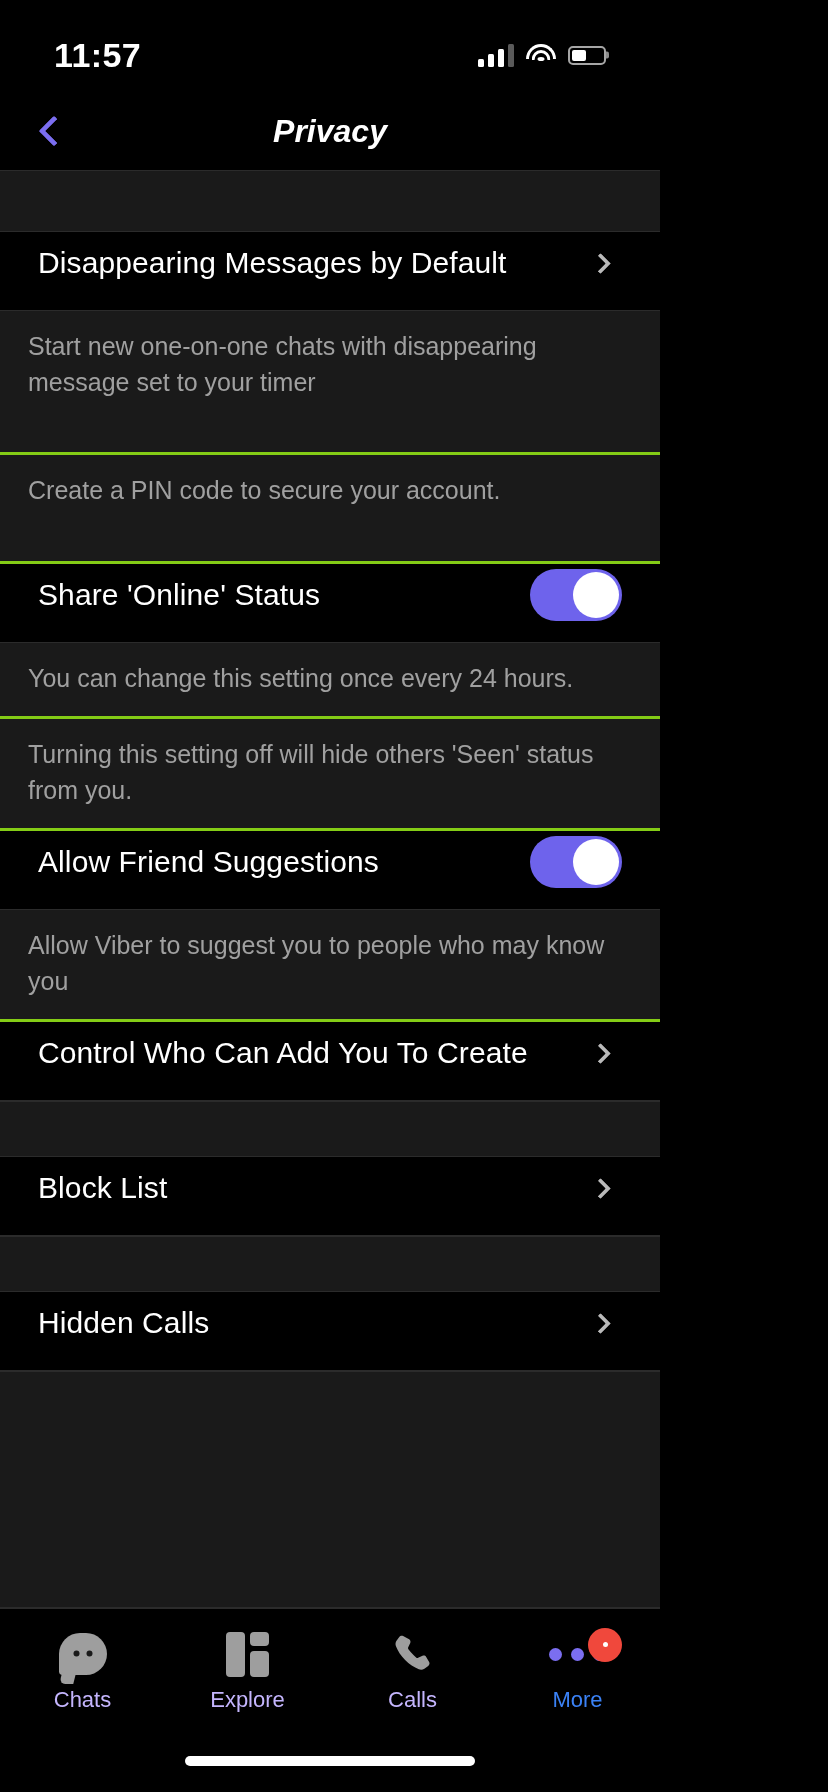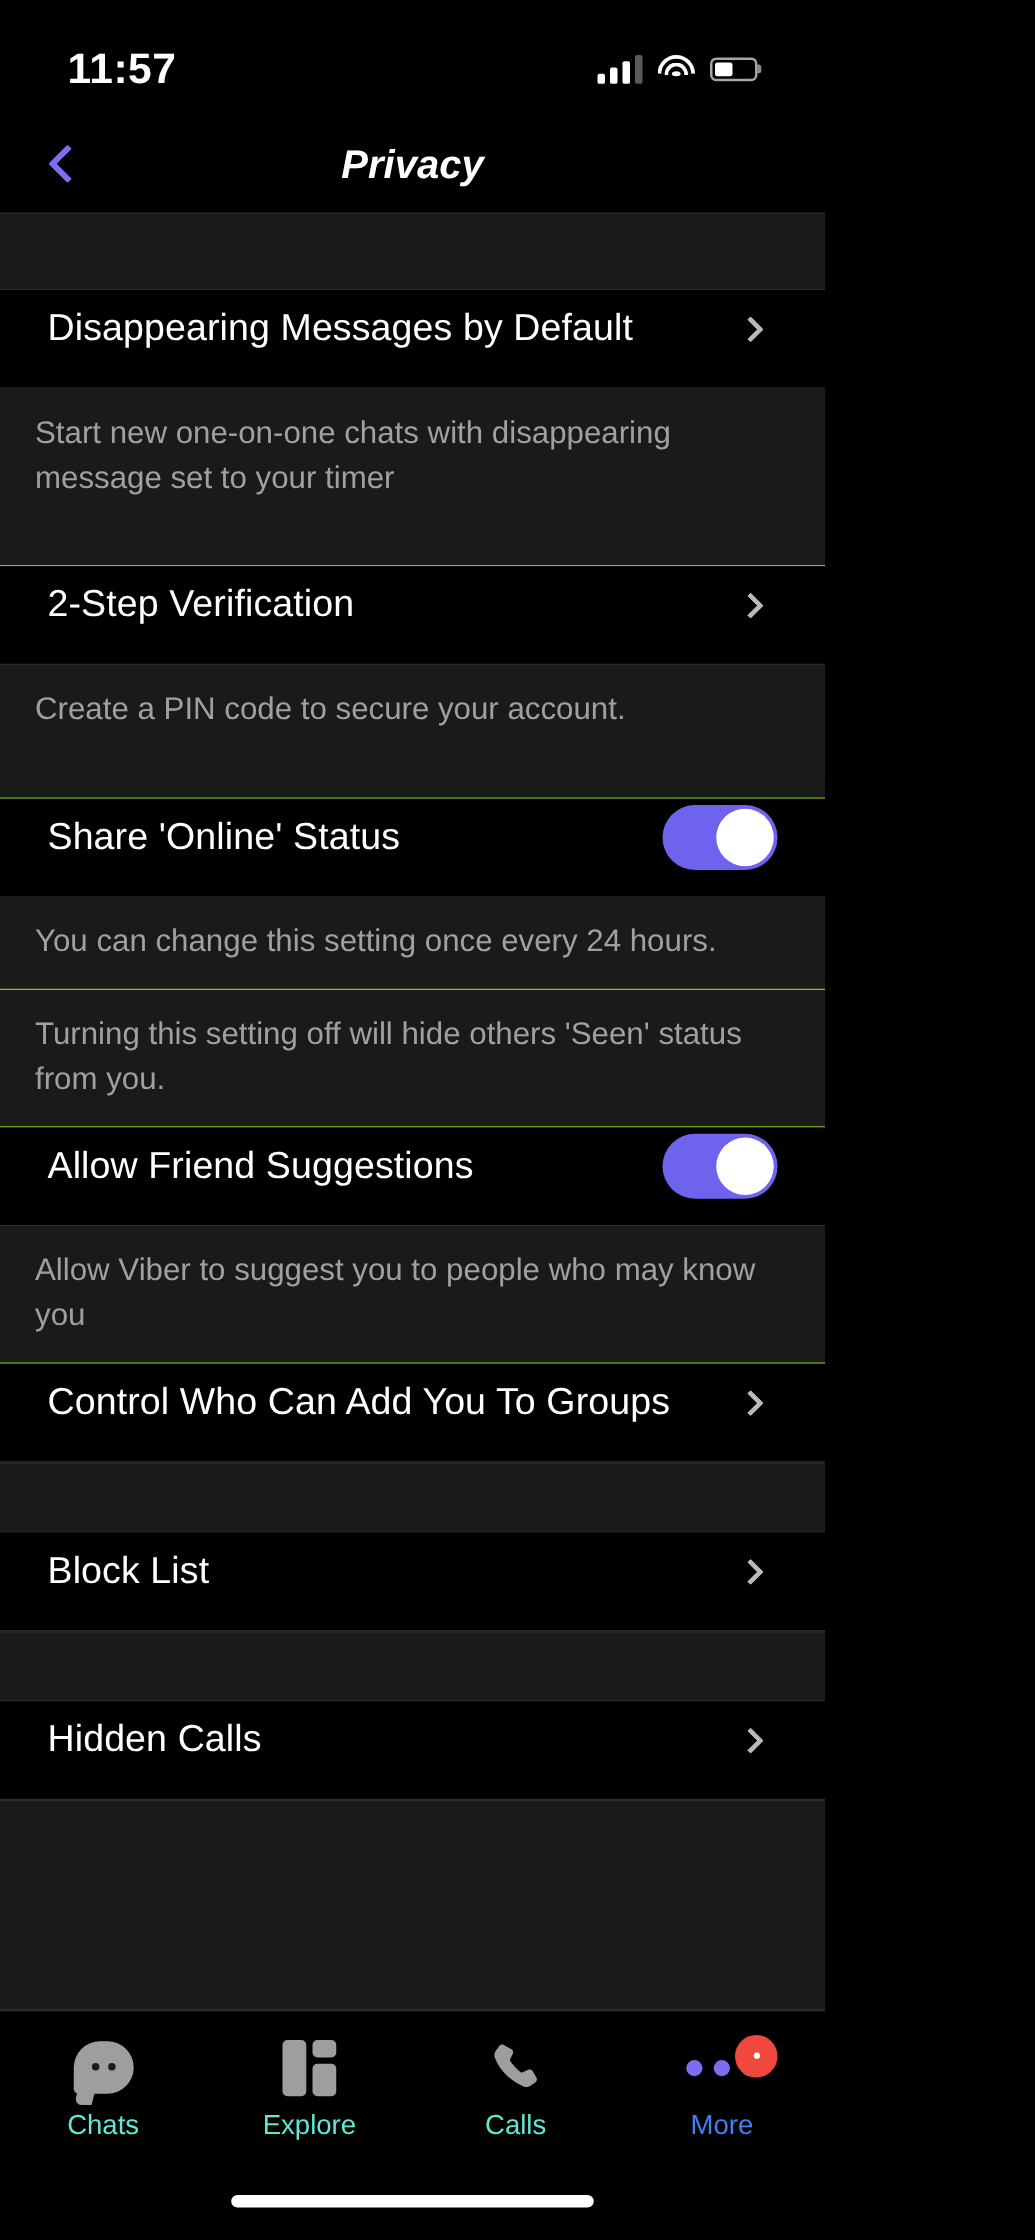--- a/index.html
+++ b/index.html
@@ -63,31 +63,31 @@
 
   .chev { width:15px; height:15px; border-top:4px solid #b9b9b9; border-right:4px solid #b9b9b9;
           transform:rotate(45deg); margin-right:14px; border-radius:1.5px; }
 
   .toggle { width:92px; height:52px; border-radius:26px; background:#6E63EC; position:relative; flex:0 0 auto; cursor:pointer; }
   .toggle .knob { position:absolute; top:3px; right:3px; width:46px; height:46px; border-radius:50%; background:#fff; }
 
   .desc {
     background:#1A1A1A; color:#a0a0a0; font-size:25px; line-height:1.42;
     padding:18px 40px 20px 28px;
-    border-bottom:1px solid #84cc16;
+    border-bottom:3px solid #84cc16;
   }
   .desc.tall { padding-bottom:52px; }
 
   
   .tabbar {
     flex:0 0 auto; height:142px; background:#000; border-top:1px solid #2b2b2b;
     display:flex; align-items:flex-start; padding-top:22px;
   }
   .tab { flex:1; display:flex; flex-direction:column; align-items:center; gap:10px; cursor:pointer; position:relative; }
-  .tab-label { font-size:22px; color:#5eead4; }
+  .tab-label { font-size:22px; color:#c4b5fd; }
   .tab.active .tab-label { color:#3b82f6; }
   .tab-ico { height:46px; display:flex; align-items:center; justify-content:center; position:relative; }
 
   
   .ico-chat { position:relative; width:48px; height:42px; background:#9e9e9e; border-radius:22px 22px 22px 4px; }
   .ico-chat::after { content:""; position:absolute; left:2px; bottom:-9px; width:14px; height:14px; background:#9e9e9e;
                      border-radius:0 0 0 6px; transform:skewX(-14deg); }
   .ico-chat .dots { position:absolute; top:50%; left:50%; transform:translate(-50%,-60%); display:flex; gap:7px; }
   .ico-chat .dots i { width:6px; height:6px; border-radius:50%; background:#1a1a1a; display:block; }
 
@@ -147,24 +147,20 @@
   <div class="list">
 
     <div class="spacer" style="height:62px"></div>
 
     <div class="row">
       <span class="row-label">Disappearing Messages by Default</span>
       <span class="chev"></span>
     </div>
     <div class="desc tall">Start new one-on-one chats with disappearing message set to your timer</div>
 
-    <div class="row">
-      <span class="row-label">2-Step Verification</span>
-      <span class="chev"></span>
-    </div>
     <div class="desc tall">Create a PIN code to secure your account.</div>
 
     <div class="row">
       <span class="row-label">Share 'Online' Status</span>
       <span class="toggle">
           <span class="knob"></span>
         </span>
     </div>
     <div class="desc">You can change this setting once every 24 hours.</div>
 
@@ -172,21 +168,21 @@
 
     <div class="row">
       <span class="row-label">Allow Friend Suggestions</span>
       <span class="toggle">
           <span class="knob"></span>
         </span>
     </div>
     <div class="desc">Allow Viber to suggest you to people who may know you</div>
 
     <div class="row">
-      <span class="row-label">Control Who Can Add You To Groups</span>
+      <span class="row-label">Control Who Can Add You To Create</span>
       <span class="chev"></span>
     </div>
 
     <div class="spacer" style="height:56px"></div>
 
     <div class="row">
       <span class="row-label">Block List</span>
       <span class="chev"></span>
     </div>
 

